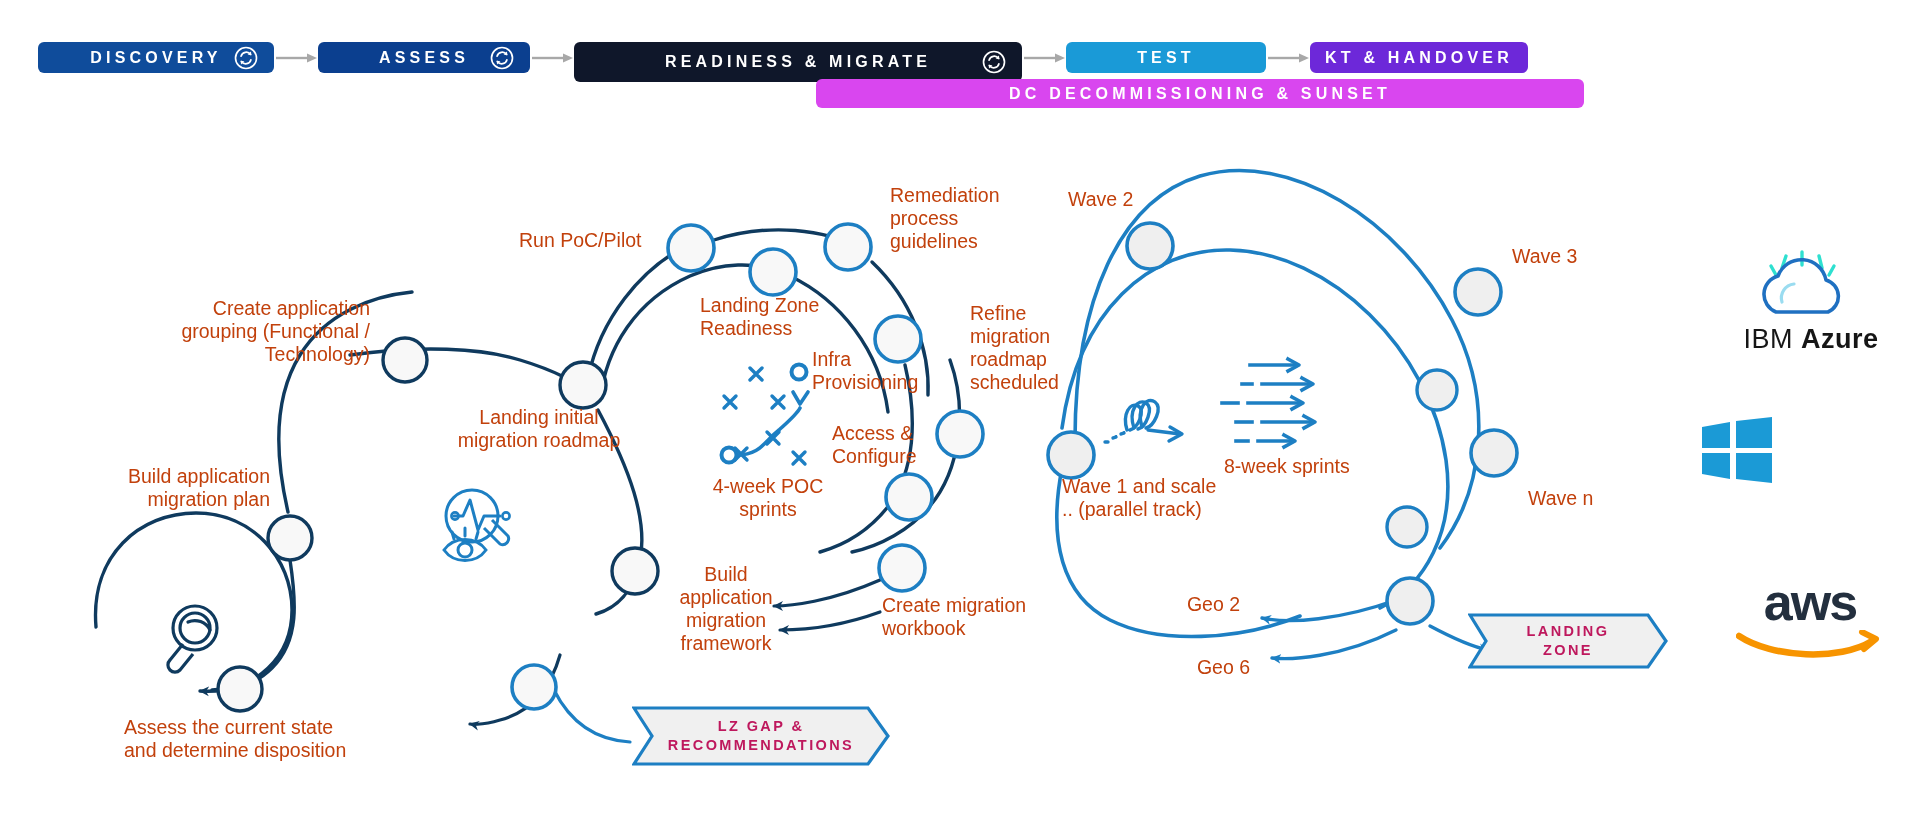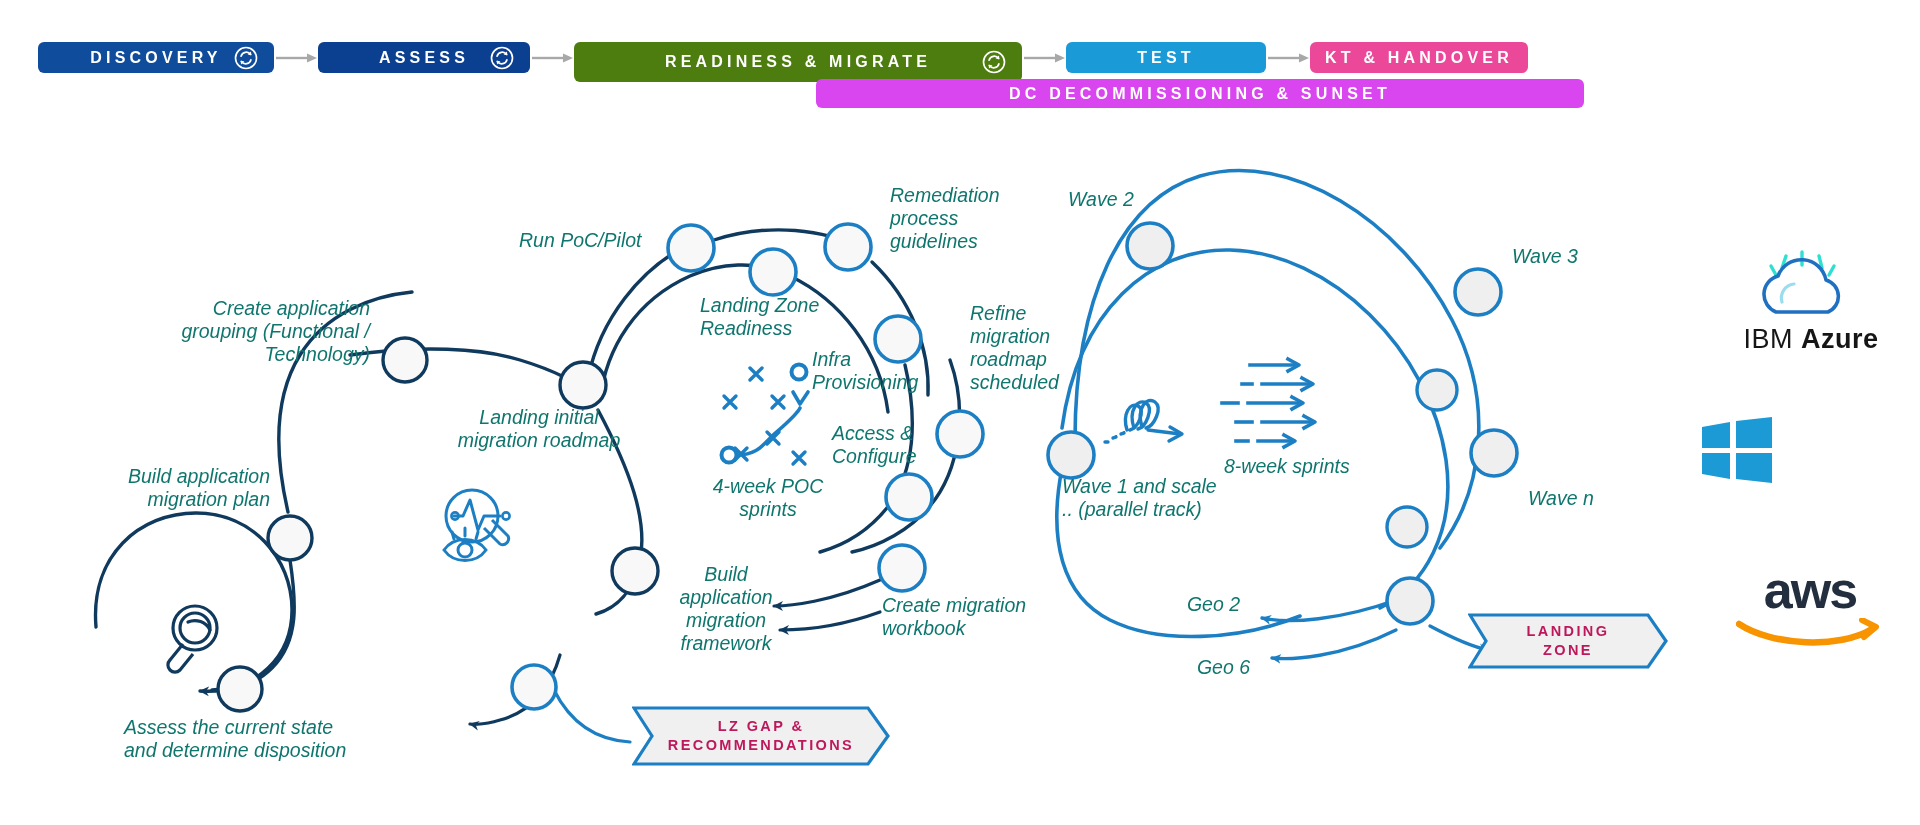--- a/index.html
+++ b/index.html
@@ -13,22 +13,22 @@
              letter-spacing:4.2px;box-sizing:border-box;}
   .phase-box .lbl{pointer-events:none;}
   .phase-icon{position:absolute;right:16px;top:50%;transform:translateY(-50%);
               width:24px;height:24px;}
   .arrow-conn{position:absolute;height:12px;}
 
   
   #diagram{position:absolute;left:0;top:0;width:1920px;height:825px;}
 
   
-  .lab{position:absolute;font-size:19.5px;line-height:23px;color:#0f766e;
-       white-space:pre-line;font-style:italic;}
+  .lab{position:absolute;font-size:19.5px;line-height:23px;color:#c2410c;
+       white-space:pre-line;}
   .lab.r{text-align:right;}
   .lab.c{text-align:center;}
 
   
   .banner{position:absolute;}
   .banner .btxt{position:absolute;left:0;top:0;width:100%;height:100%;
       display:flex;flex-direction:column;align-items:center;justify-content:center;
       font-size:14.5px;font-weight:600;letter-spacing:2.4px;color:#be185d;
       text-align:center;line-height:19px;}
 
@@ -71,21 +71,21 @@
       <path d="M22.6 7.2 L23.2 12.2 L18.2 11.4 Z" fill="#ffffff"></path>
       <path d="M9.4 24.6 L8.8 19.6 L13.8 20.4 Z" fill="#ffffff"></path>
     </svg>
   </div>
 
   <svg class="arrow-conn" style="left:532px;top:51px;width:42px;height:14px;" viewBox="0 0 42 14">
     <line x1="0" y1="7" x2="32" y2="7" stroke="#a8a8a8" stroke-width="2.4"></line>
     <path d="M31 2.5 L41 7 L31 11.5 Z" fill="#a8a8a8"></path>
   </svg>
 
-  <div class="phase-box" style="left:574px;top:42px;width:448px;height:40px;background:#4d7c0f;">
+  <div class="phase-box" style="left:574px;top:42px;width:448px;height:40px;background:#0f172a;">
     <span class="lbl">READINESS &amp; MIGRATE</span>
     <svg class="phase-icon" viewBox="0 0 32 32">
       <circle cx="16" cy="16" r="14" fill="none" stroke="#ffffff" stroke-width="2.2"></circle>
       <path d="M9.5 13.5 A7 7 0 0 1 22 11.2" fill="none" stroke="#ffffff" stroke-width="2.4" stroke-linecap="round"></path>
       <path d="M22.5 18.5 A7 7 0 0 1 10 20.8" fill="none" stroke="#ffffff" stroke-width="2.4" stroke-linecap="round"></path>
       <path d="M22.6 7.2 L23.2 12.2 L18.2 11.4 Z" fill="#ffffff"></path>
       <path d="M9.4 24.6 L8.8 19.6 L13.8 20.4 Z" fill="#ffffff"></path>
     </svg>
   </div>
 
@@ -96,21 +96,21 @@
 
   <div class="phase-box" style="left:1066px;top:42px;width:200px;height:31px;background:#1a9ad7;">
     <span class="lbl">TEST</span>
   </div>
 
   <svg class="arrow-conn" style="left:1268px;top:51px;width:42px;height:14px;" viewBox="0 0 42 14">
     <line x1="0" y1="7" x2="32" y2="7" stroke="#a8a8a8" stroke-width="2.4"></line>
     <path d="M31 2.5 L41 7 L31 11.5 Z" fill="#a8a8a8"></path>
   </svg>
 
-  <div class="phase-box" style="left:1310px;top:42px;width:218px;height:31px;background:#ec4899;">
+  <div class="phase-box" style="left:1310px;top:42px;width:218px;height:31px;background:#6d28d9;">
     <span class="lbl">KT &amp; HANDOVER</span>
   </div>
 
   <div class="phase-box" style="left:816px;top:79px;width:768px;height:29px;background:#d946ef;">
     <span class="lbl">DC DECOMMISSIONING &amp; SUNSET</span>
   </div>
 </div>
 
 <svg id="diagram" viewBox="0 0 1920 825">
   <defs>
@@ -335,19 +335,19 @@
 
 <div class="logo" style="left:1700px;top:413px;width:220px;height:70px;">
   <svg width="74" height="66" viewBox="0 0 74 66" style="position:absolute;left:0;top:4px;">
     <path d="M2,10 L30,5 L30,31 L2,31 Z" fill="#1b9ad6"></path>
     <path d="M36,4 L72,0 L72,31 L36,31 Z" fill="#1b9ad6"></path>
     <path d="M2,36 L30,36 L30,62 L2,57 Z" fill="#1b9ad6"></path>
     <path d="M36,36 L72,36 L72,66 L36,62 Z" fill="#1b9ad6"></path>
   </svg>
 </div>
 
-<div class="logo" style="left:1720px;top:560px;width:180px;height:90px;">
+<div class="logo" style="left:1720px;top:572px;width:180px;height:90px;">
   <div class="aws-txt logo-txt" style="top:0;">aws</div>
   <svg width="150" height="34" viewBox="0 0 150 34" style="position:absolute;left:16px;top:58px;">
     <path d="M3,6 C36,28 104,31 136,11" fill="none" stroke="#f79400" stroke-width="6.5" stroke-linecap="round"></path>
     <path d="M126,2 L140,9 L128,19" fill="none" stroke="#f79400" stroke-width="6" stroke-linecap="round" stroke-linejoin="round"></path>
   </svg>
 </div>
 
 </body></html>

